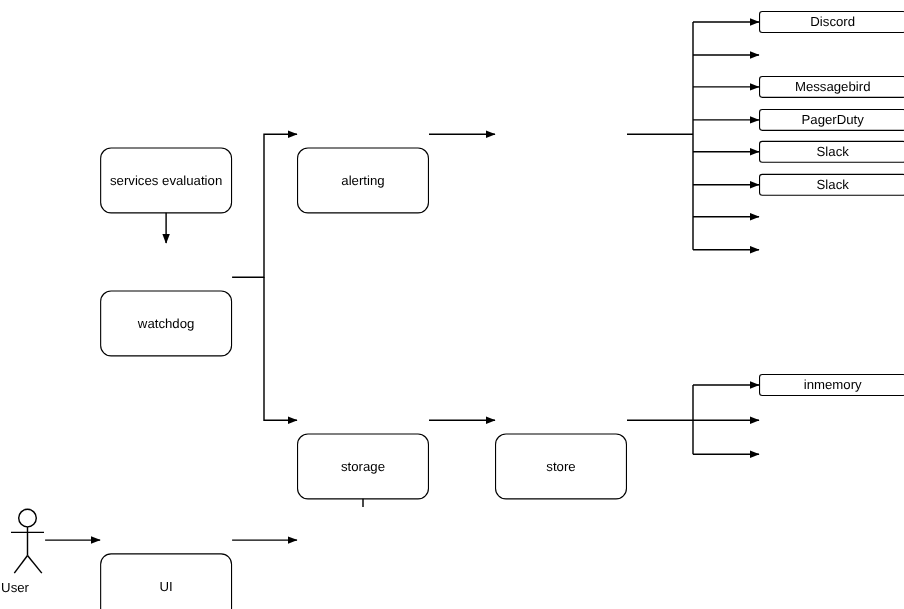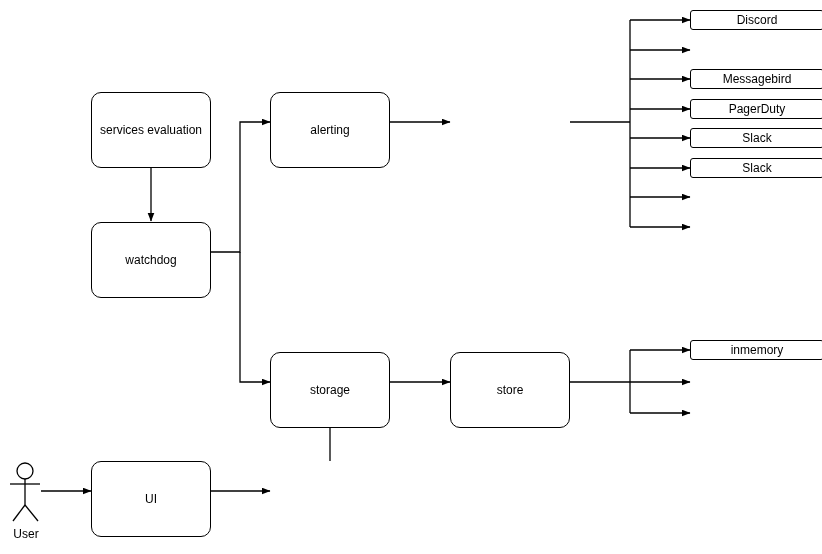--- a/index.html
+++ b/index.html
@@ -16,33 +16,33 @@
     font-family: "Liberation Sans", "DejaVu Sans", sans-serif;
     font-size: 12px; color: var(--text);
   }
   .canvas { position: relative; width: 822px; height: 554px; background: var(--background); }
   .edges { position: absolute; left: 0; top: 0; width: 822px; height: 554px; }
   .edge { stroke: var(--stroke); stroke-width: 1.3; fill: none; }
   .actor-shape { stroke: var(--stroke); stroke-width: 1.3; fill: none; }
   .actor-head { fill: var(--node-fill); }
   .arrowhead-fill { fill: var(--stroke); }
   .node {
-    position: absolute; width: 120px; height: 76px;
+    position: absolute; width: 120px; height: 60px;
     background: var(--node-fill); border: 1.3px solid var(--stroke); border-radius: 10px;
     display: flex; align-items: center; justify-content: center;
-    line-height: 1.2; padding: 2px;
+    line-height: 1.2; padding: 2px; margin-top: 42px;
   }
   .leaf {
     position: absolute; left: 690px; width: 134px; height: 20px;
     background: var(--node-fill); border: 1.3px solid var(--stroke); border-radius: 3px;
     display: flex; align-items: center; justify-content: center;
     text-align: center; line-height: 1;
   }
   .user-label {
-    position: absolute; left: 1px; top: 527px; width: 50px; text-align: center;
+    position: absolute; left: 1px; top: 527px; width: 50px; 
   }
 </style>
 </head>
 <body>
 
 <div class="canvas">
 
   <svg class="edges" viewBox="0 0 822 554">
     <defs>
       <marker id="arrowhead" markerUnits="userSpaceOnUse" markerWidth="10" markerHeight="8" refX="8.5" refY="3.5" orient="auto-start-reverse">

